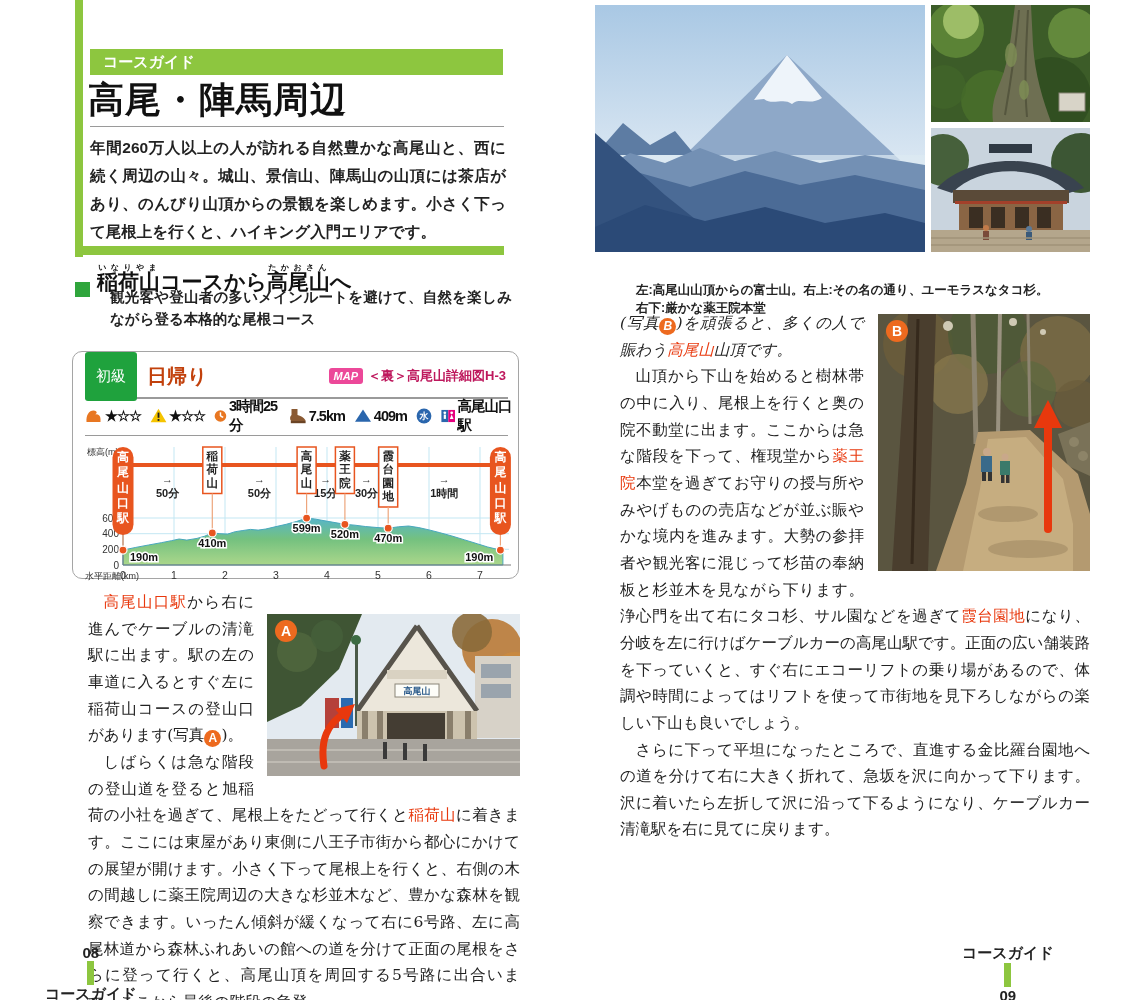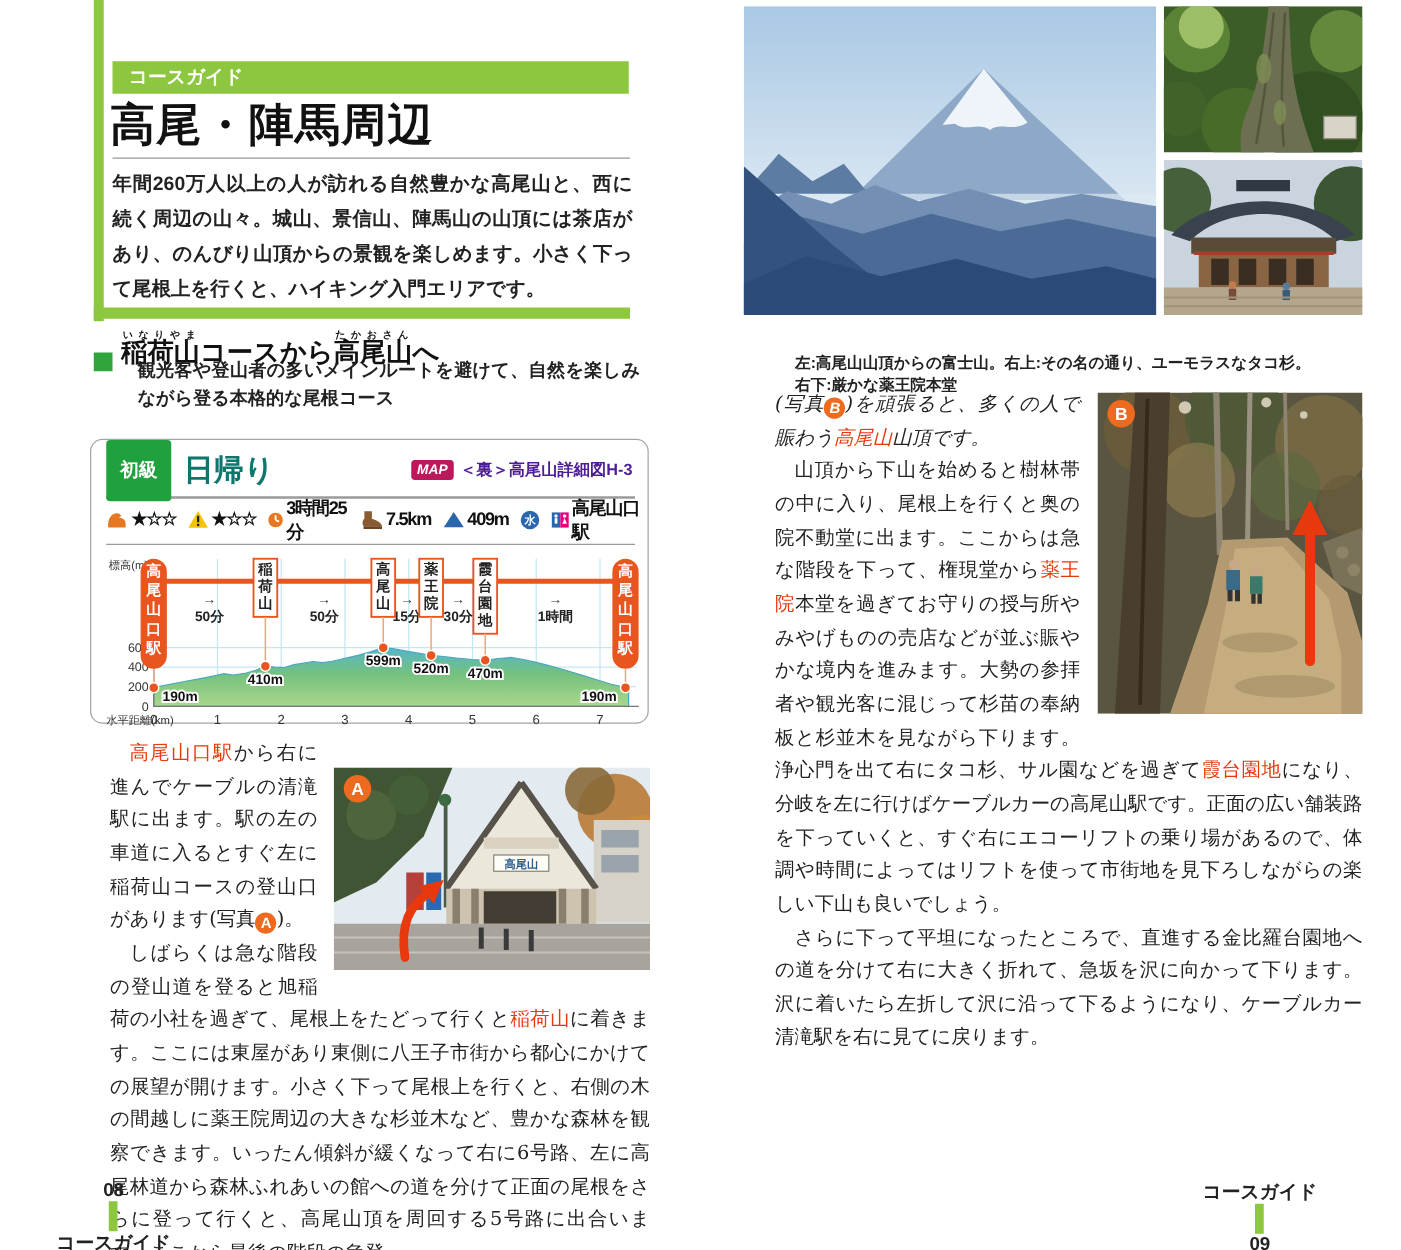--- a/index.html
+++ b/index.html
@@ -18,27 +18,27 @@
   
   #lp-square{left:75px;top:282px;width:15px;height:15px;background:#2fa53c;}
   #lp-heading{left:97px;top:263px;font-size:21px;font-weight:bold;color:#111;}
   #lp-heading ruby rt{font-size:8px;font-weight:bold;letter-spacing:2px;}
   #lp-subtitle{left:110px;top:286px;width:402px;font-weight:bold;font-size:14.5px;line-height:1.55;
                text-align:justify;color:#222;}
   
   #course-box{left:72px;top:351px;width:447px;height:228px;border:1.5px solid #a5a5a5;
               border-radius:10px;background:#fff;box-sizing:border-box;padding:10px 6px 0 12px;}
   .cb-head{display:flex;align-items:center;height:28px;}
-  .lv-badge{background:#1fa23d;color:#fff;font-weight:bold;font-size:15px;padding:15px 11px;
+  .lv-badge{background:#1fa23d;color:#fff;font-weight:normal;font-size:15px;padding:15px 11px;
             border-radius:3px;}
-  .trip{font-size:24px;font-weight:bold;margin-left:10px;color:#0f766e;}
+  .trip{font-size:20px;font-weight:bold;margin-left:10px;color:#c2410c;}
   .spacer{flex:1;}
-  .map-badge{background:#be185d;color:#fff;font-weight:bold;font-style:italic;font-size:11px;
+  .map-badge{background:#ec4899;color:#fff;font-weight:bold;font-style:italic;font-size:11px;
              padding:2px 5px;border-radius:3px;}
-  .map-ref{font-size:13px;font-weight:bold;margin-left:5px;margin-right:6px;color:#4c1d95;}
+  .map-ref{font-size:13px;font-weight:bold;margin-left:5px;margin-right:6px;color:#be185d;}
   .cb-div{height:1.5px;background:#9a9a9a;margin:7px 4px 5px 0;}
   #stats-row{display:flex;align-items:center;gap:9px;height:24px;font-weight:bold;font-size:14.5px;color:#111;}
   .stat{display:inline-flex;align-items:center;gap:2px;}
   .sv{letter-spacing:-1px;}
   #chart-mount{margin-top:4px;}
   
   .jbody{font-family:"DejaVu Serif","Liberation Serif",serif;font-size:15.5px;line-height:1.72;
          text-align:justify;color:#222;}
   .jbody p{margin:0;text-indent:1em;}
   .jbody p.noindent{text-indent:0;font-style:italic;}

